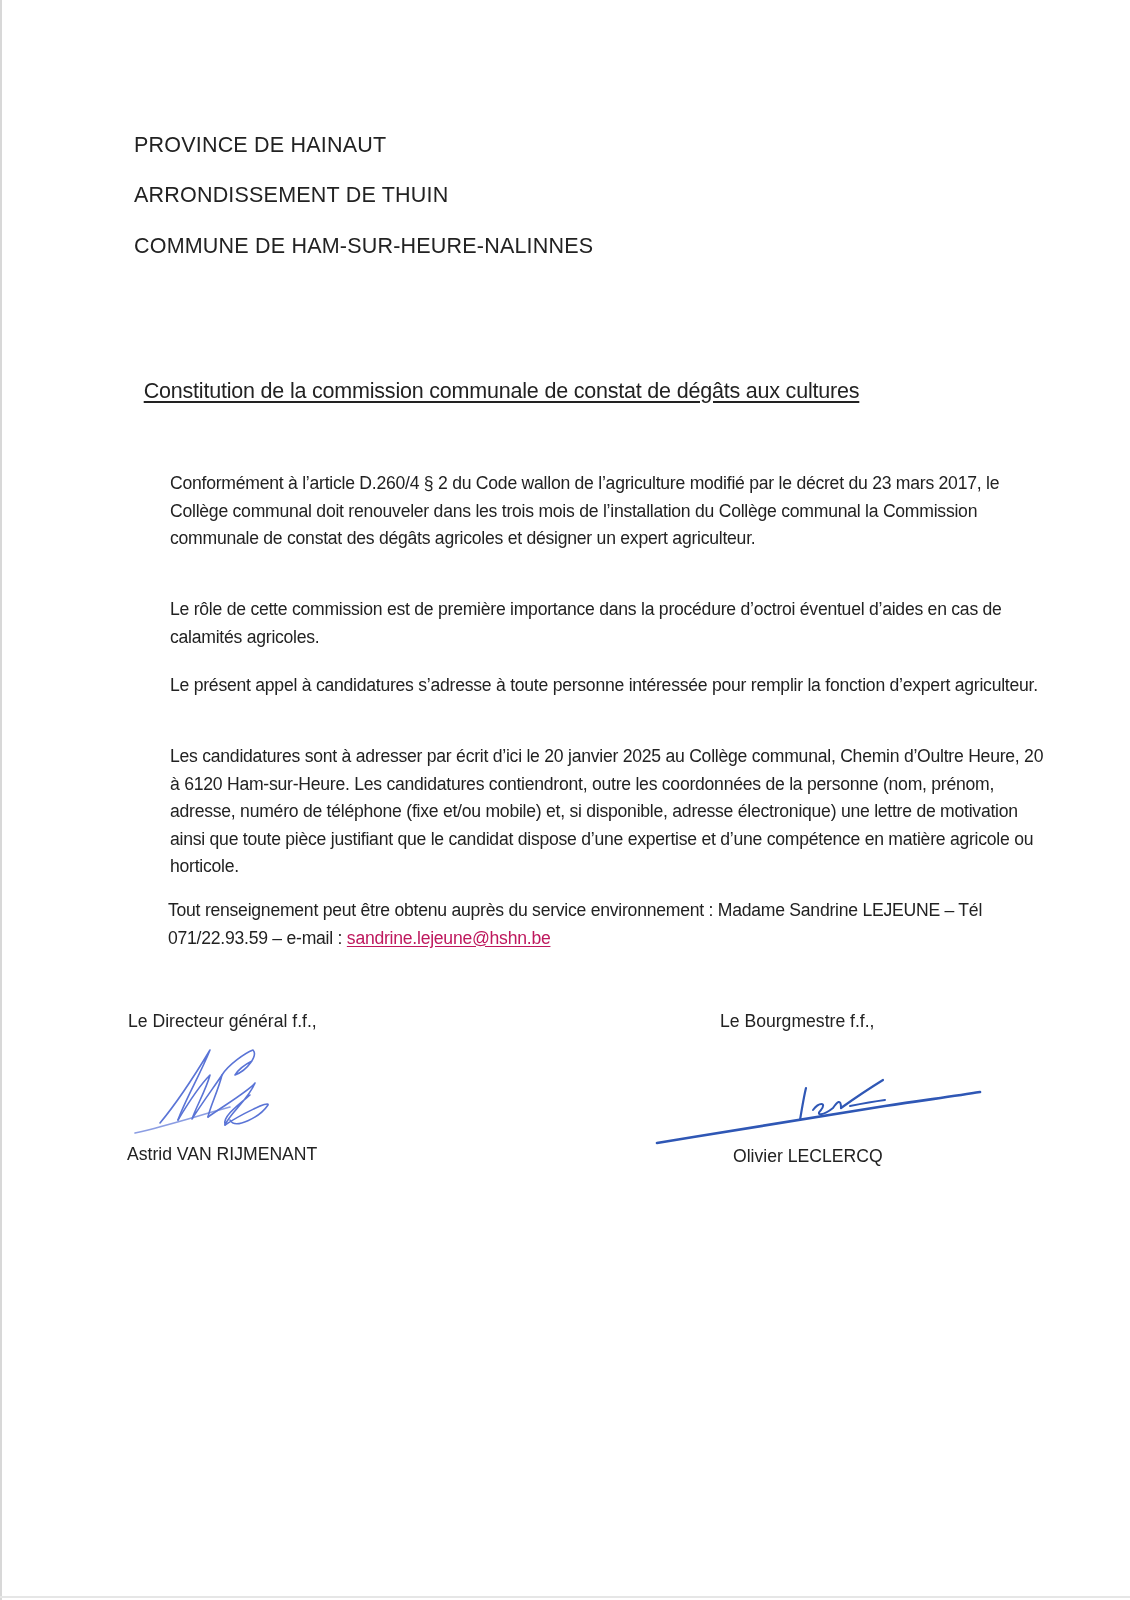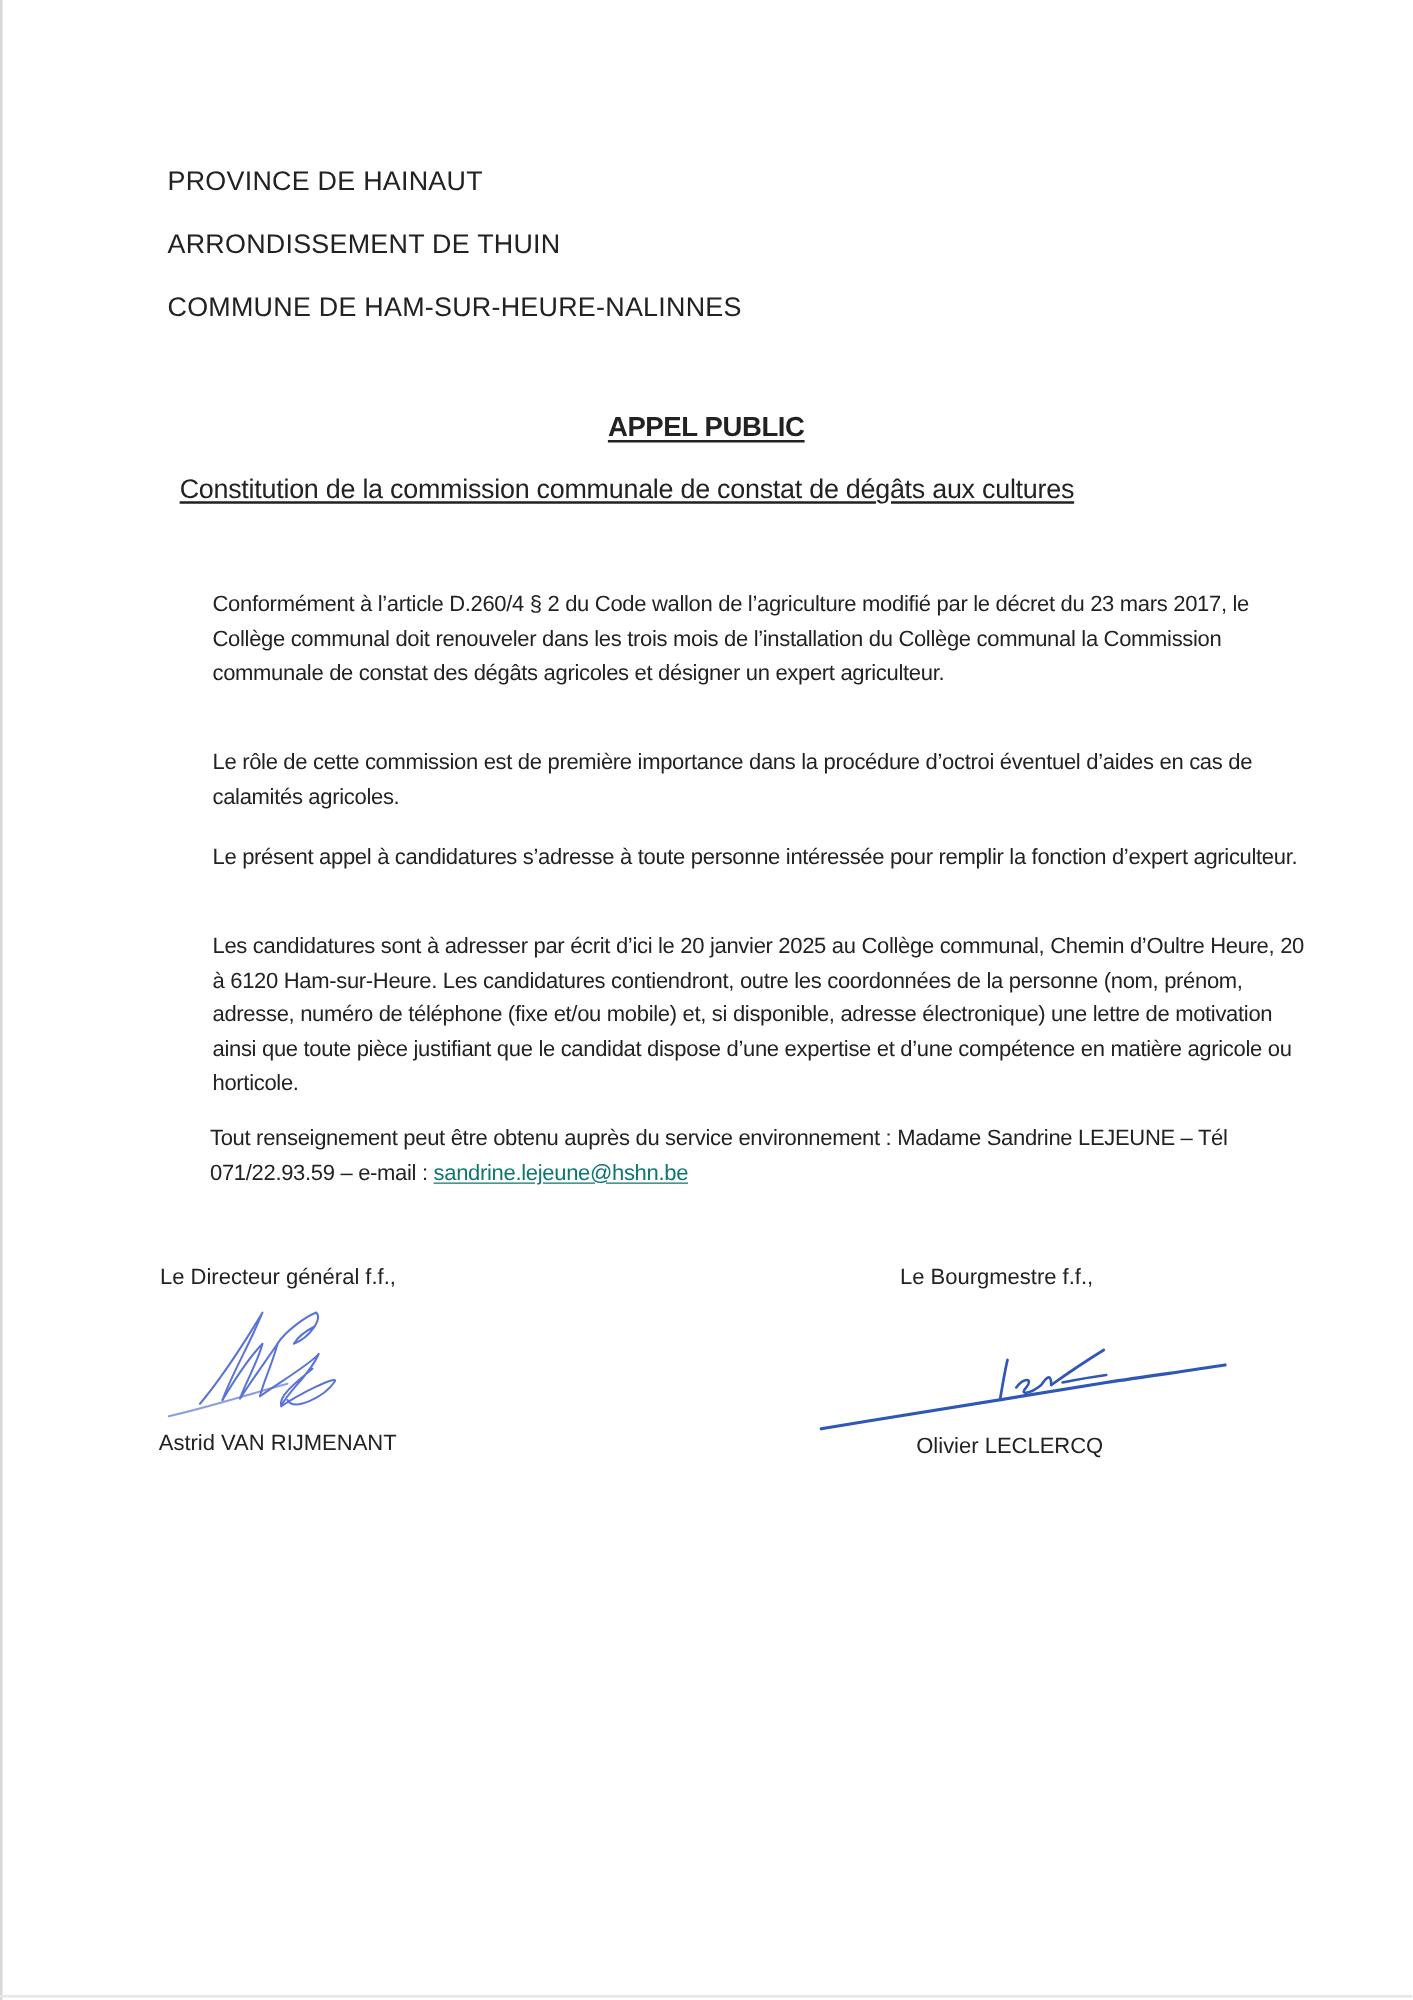--- a/index.html
+++ b/index.html
@@ -22,21 +22,21 @@
               letter-spacing: -0.2px; color: #222; }
   .subtitle span { margin-left: 4px; }
 
   .para { position: absolute; left: 130px; width: 875px; font-size: 17.6px; line-height: 27.5px;
           letter-spacing: -0.25px; color: #222; margin-left: 40px; }
   #p0 { top: 470px; }
   #p1 { top: 596px; }
   #p2 { top: 672px; }
   #p3 { top: 743px; }
   #p4 { top: 897px; left: 128px; width: 880px; }
-  .email { text-decoration: underline; text-underline-offset: 2px; color: #0f766e; }
+  .email { text-decoration: underline; text-underline-offset: 2px; color: #be185d; }
 
   .sig-role { position: absolute; font-size: 17.6px; color: #222; white-space: nowrap; }
   #role-left { left: 128px; top: 1011px; }
   #role-right { left: 720px; top: 1011px; }
   .sig-name { position: absolute; font-size: 17.6px; color: #222; white-space: nowrap; }
   #name-left { left: 127px; top: 1144px; }
   #name-right { left: 733px; top: 1146px; }
 
   .signature { position: absolute; }
   #sig-left { left: 130px; top: 1045px; width: 160px; height: 100px; }
@@ -46,21 +46,20 @@
 <body>
 
 <div class="page">
   <div class="left-edge"></div>
   <div class="bottom-edge"></div>
 
   <div class="header-line" id="hdr0">PROVINCE DE HAINAUT</div>
   <div class="header-line" id="hdr2">COMMUNE DE HAM-SUR-HEURE-NALINNES</div>
   <div class="header-line" id="hdr1">ARRONDISSEMENT DE THUIN</div>
 
-  <div class="title">APPEL PUBLIC</div>
   <div class="subtitle"><span>Constitution de la commission communale de constat de dégâts aux cultures</span></div>
 
   <div class="para" id="p0">Conformément à l’article D.260/4 § 2 du Code wallon de l’agriculture modifié par le décret du 23 mars 2017, le Collège communal doit renouveler dans les trois mois de l’installation du Collège communal la Commission communale de constat des dégâts agricoles et désigner un expert agriculteur.</div>
   <div class="para" id="p1">Le rôle de cette commission est de première importance dans la procédure d’octroi éventuel d’aides en cas de calamités agricoles.</div>
   <div class="para" id="p2">Le présent appel à candidatures s’adresse à toute personne intéressée pour remplir la fonction d’expert agriculteur.</div>
   <div class="para" id="p3">Les candidatures sont à adresser par écrit d’ici le 20 janvier 2025 au Collège communal, Chemin d’Oultre Heure, 20 à 6120 Ham-sur-Heure.  Les candidatures contiendront, outre les coordonnées de la personne (nom, prénom, adresse, numéro de téléphone (fixe et/ou mobile) et, si disponible, adresse électronique) une lettre de motivation ainsi que toute pièce justifiant que le candidat dispose d’une expertise et d’une compétence en matière agricole ou horticole.</div>
   <div class="para" id="p4"><span>Tout renseignement peut être obtenu auprès du service environnement : Madame Sandrine LEJEUNE – Tél 071/22.93.59 – e-mail : </span><a class="email" href="mailto:sandrine.lejeune@hshn.be">sandrine.lejeune@hshn.be</a></div>
 
   <div class="sig-role" id="role-left">Le Directeur général f.f.,</div>
   <div class="sig-role" id="role-right">Le Bourgmestre f.f.,</div>

